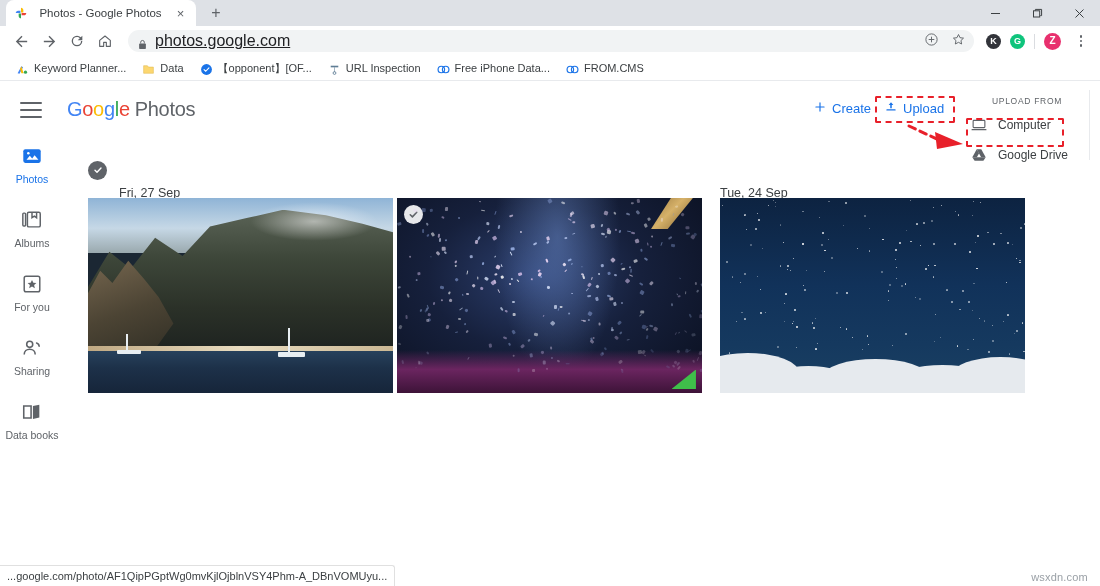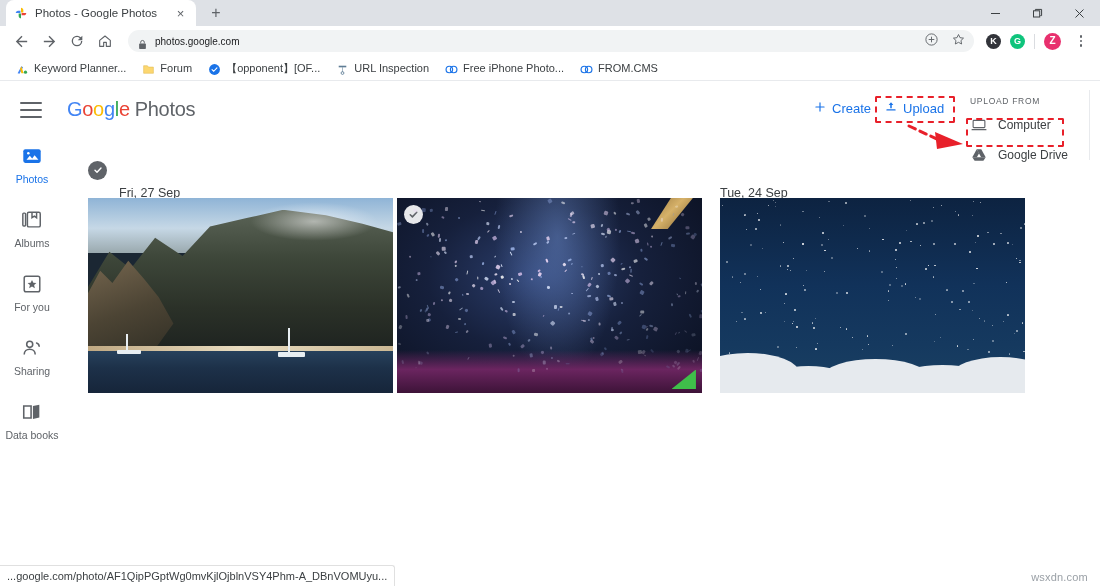--- a/index.html
+++ b/index.html
@@ -2,21 +2,21 @@
 <html><head>
 <meta charset="utf-8">
 <style>
   * { box-sizing: border-box; margin: 0; padding: 0; }
   html, body {
     width: 1100px; height: 586px;
     overflow: hidden;
     font-family: "Liberation Sans", sans-serif;
     background: #ffffff;
   }
-  #app { position: relative; width: 1100px; height: 586px; background:#fff; }
+  #app { position: relative; width: 1100px; height: 586px; background:#fff;text-align:center; }
 
   
   .tabstrip {
     position:absolute; left:0; top:0; width:1100px; height:26px;
     background:#dee1e6;
     display:flex; align-items:flex-end;
   }
   .tab {
     position:relative; margin-left:6px; height:26px; width:190px;
     background:#ffffff; border-radius:8px 8px 0 0;
@@ -54,21 +54,21 @@
   .tbtn {
     width:26px; height:26px; display:flex; align-items:center; justify-content:center;
     color:#5f6368; flex:0 0 26px;
   }
   .omnibox {
     flex:1 1 auto; height:22px; background:#f1f3f4; border-radius:11px;
     display:flex; align-items:center; padding:0 10px; gap:8px;
     margin:0 6px 0 8px; position:relative;
   }
   .omnibox .lock { width:9px; height:11px; flex:0 0 9px; position:relative; }
-  .omni-url { font-size:10px; color:#202124; white-space:nowrap; }
+  .omni-url { font-size:16px; color:#202124; white-space:nowrap;text-decoration:underline; }
   .omni-right { position:absolute; right:8px; display:flex; gap:12px; align-items:center; }
   .ext-icons { display:flex; align-items:center; gap:9px; padding-left:4px; }
   .ext-circle {
     width:15px; height:15px; border-radius:50%;
     display:flex; align-items:center; justify-content:center;
     font-size:9px; font-weight:bold; color:#fff; line-height:1;
   }
   .ext-div { width:1px; height:15px; background:#dadce0; }
   .kebab {
     width:22px; height:26px; display:flex; flex-direction:column;
@@ -334,21 +334,21 @@
         </svg>
       </span>
       <span class="bm-label">Keyword Planner...</span>
     </div>
     <div class="bm">
       <span class="bm-ico">
         <svg width="13" height="13" viewBox="0 0 24 24">
             <path d="M3 5h7l2 2.5h9V19H3z" fill="#fcd770" stroke="#e0b94f" stroke-width="1"></path>
           </svg>
       </span>
-      <span class="bm-label">Forum</span>
+      <span class="bm-label">Data</span>
     </div>
     <div class="bm">
       <span class="bm-ico">
         <svg width="13" height="13" viewBox="0 0 24 24">
           <circle cx="12" cy="12" r="10" fill="#1a73e8"></circle>
           <path d="M7.5 12.3l3 3 6-6.2" fill="none" stroke="#fff" stroke-width="2.1" stroke-linecap="round"></path>
         </svg>
       </span>
       <span class="bm-label">【opponent】[OF...</span>
     </div>
@@ -362,21 +362,21 @@
       </span>
       <span class="bm-label">URL Inspection</span>
     </div>
     <div class="bm">
       <span class="bm-ico">
         <svg width="13" height="13" viewBox="0 0 24 24">
           <circle cx="8" cy="12" r="6" fill="none" stroke="#1a73e8" stroke-width="2.2"></circle>
           <circle cx="16" cy="12" r="6" fill="none" stroke="#1a73e8" stroke-width="2.2"></circle>
         </svg>
       </span>
-      <span class="bm-label">Free iPhone Photo...</span>
+      <span class="bm-label">Free iPhone Data...</span>
     </div>
     <div class="bm">
       <span class="bm-ico">
         <svg width="13" height="13" viewBox="0 0 24 24">
           <circle cx="8" cy="12" r="6" fill="none" stroke="#1a73e8" stroke-width="2.2"></circle>
           <circle cx="16" cy="12" r="6" fill="none" stroke="#1a73e8" stroke-width="2.2"></circle>
         </svg>
       </span>
       <span class="bm-label">FROM.CMS</span>
     </div>

